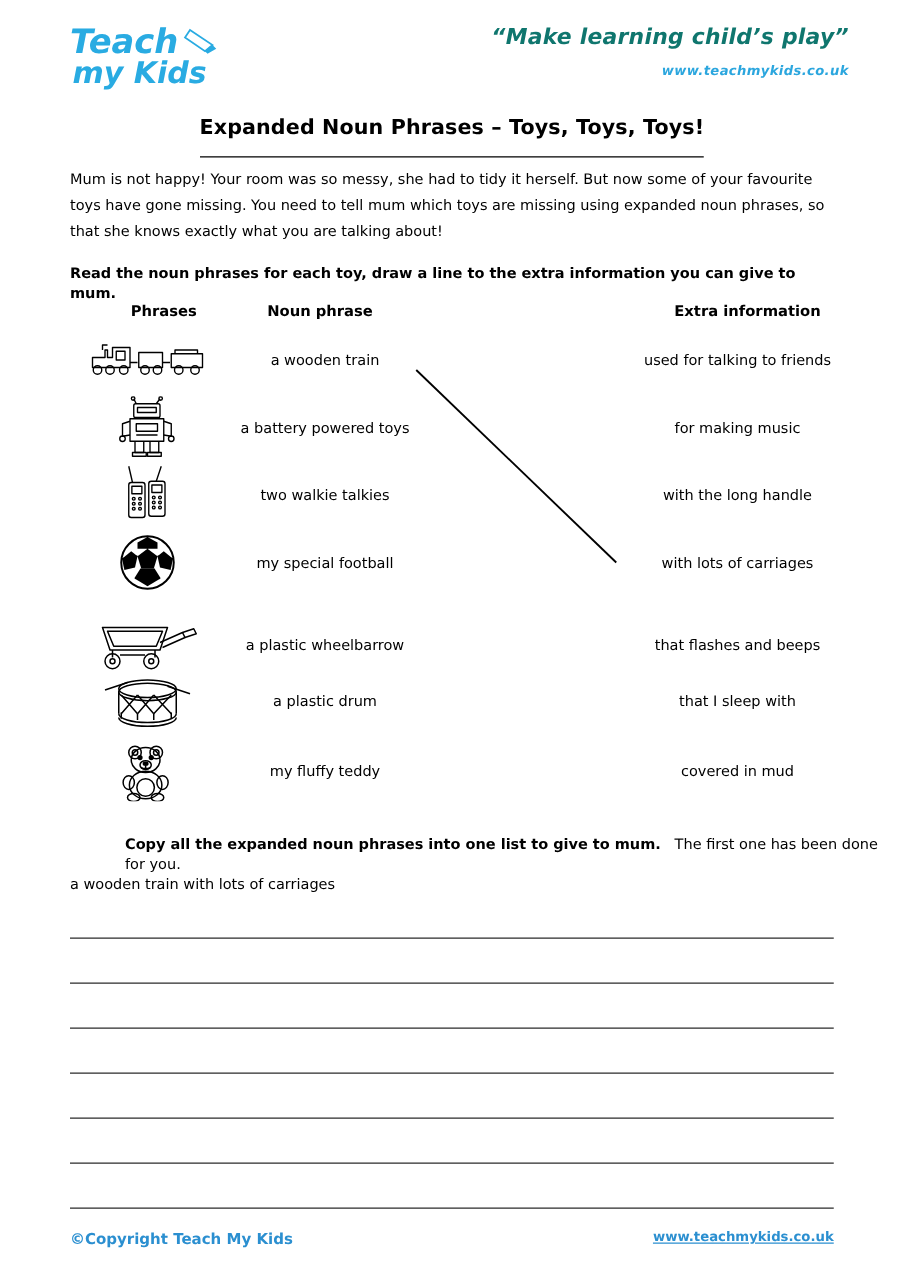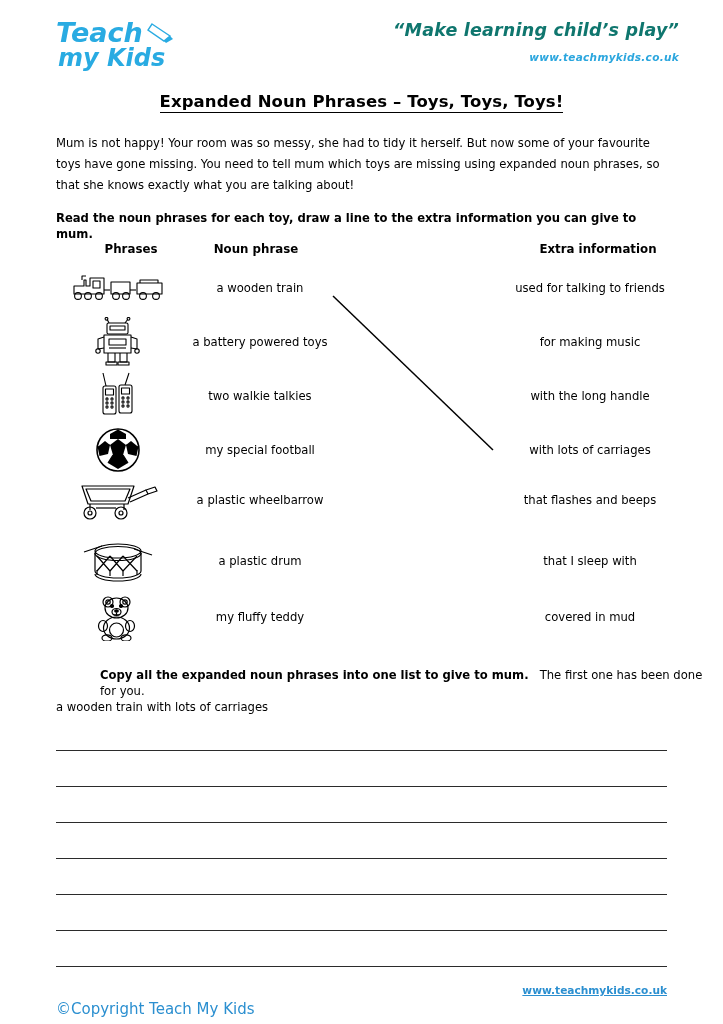--- a/index.html
+++ b/index.html
@@ -73,21 +73,21 @@
     left: 0;
     width: 723px;
     text-align: center;
     font-family: "DejaVu Sans", sans-serif;
     font-size: 16.5px;
     font-weight: bold;
     letter-spacing: 0.1px;
   }
   .title span {
     border-bottom: 1.6px solid #000;
-    padding-bottom: 1px;
+    padding-bottom: 14px;
   }
 
   
   .intro {
     position: absolute;
     top: 133px;
     left: 56px;
     width: 614px;
     font-size: 11.6px;
     line-height: 21px;
@@ -209,23 +209,23 @@
   .footer {
     position: absolute;
     top: 984px;
     left: 0;
     width: 723px;
     height: 24px;
   }
   .footer-copy {
     position: absolute;
     left: 56px;
-    top: 16px;
-    font-size: 15px;
-    font-weight: normal;
+    top: 0;
+    font-size: 12px;
+    font-weight: bold;
     color: #2b8fd0;
   }
   .footer-url {
     position: absolute;
     right: 56px;
     top: 0;
     font-size: 10.6px;
     font-weight: bold;
     color: #2b8fd0;
     text-decoration: underline;
@@ -367,21 +367,21 @@
               <path d="M31 18 L43.4 20"></path>
             <path d="M18 28 L13 36"></path>
               <path d="M28 28 L33 36"></path>
           </g>
         </svg>
       </div>
       <div class="cell-noun">my special football</div>
       <div class="cell-extra">with lots of carriages</div>
     </div>
 
-    <div class="row" style="top:212px">
+    <div class="row" style="top:228px">
       <div class="cell-pic">
         <svg width="84" height="44" viewBox="0 0 84 44">
           <g fill="none" stroke="#000" stroke-width="1.2" stroke-linejoin="round">
             <path d="M6 8 L58 8 L52 26 L12 26 Z"></path>
             <path d="M10 11 L54 11 L49 23 L15 23 Z"></path>
             <path d="M52 20 L70 12"></path>
             <path d="M54 24 L72 16"></path>
             <path d="M70 12 L79 9 L81 13 L72 16 Z"></path>
             <path d="M14 26 L14 32"></path>
               <path d="M48 26 L48 32"></path>

